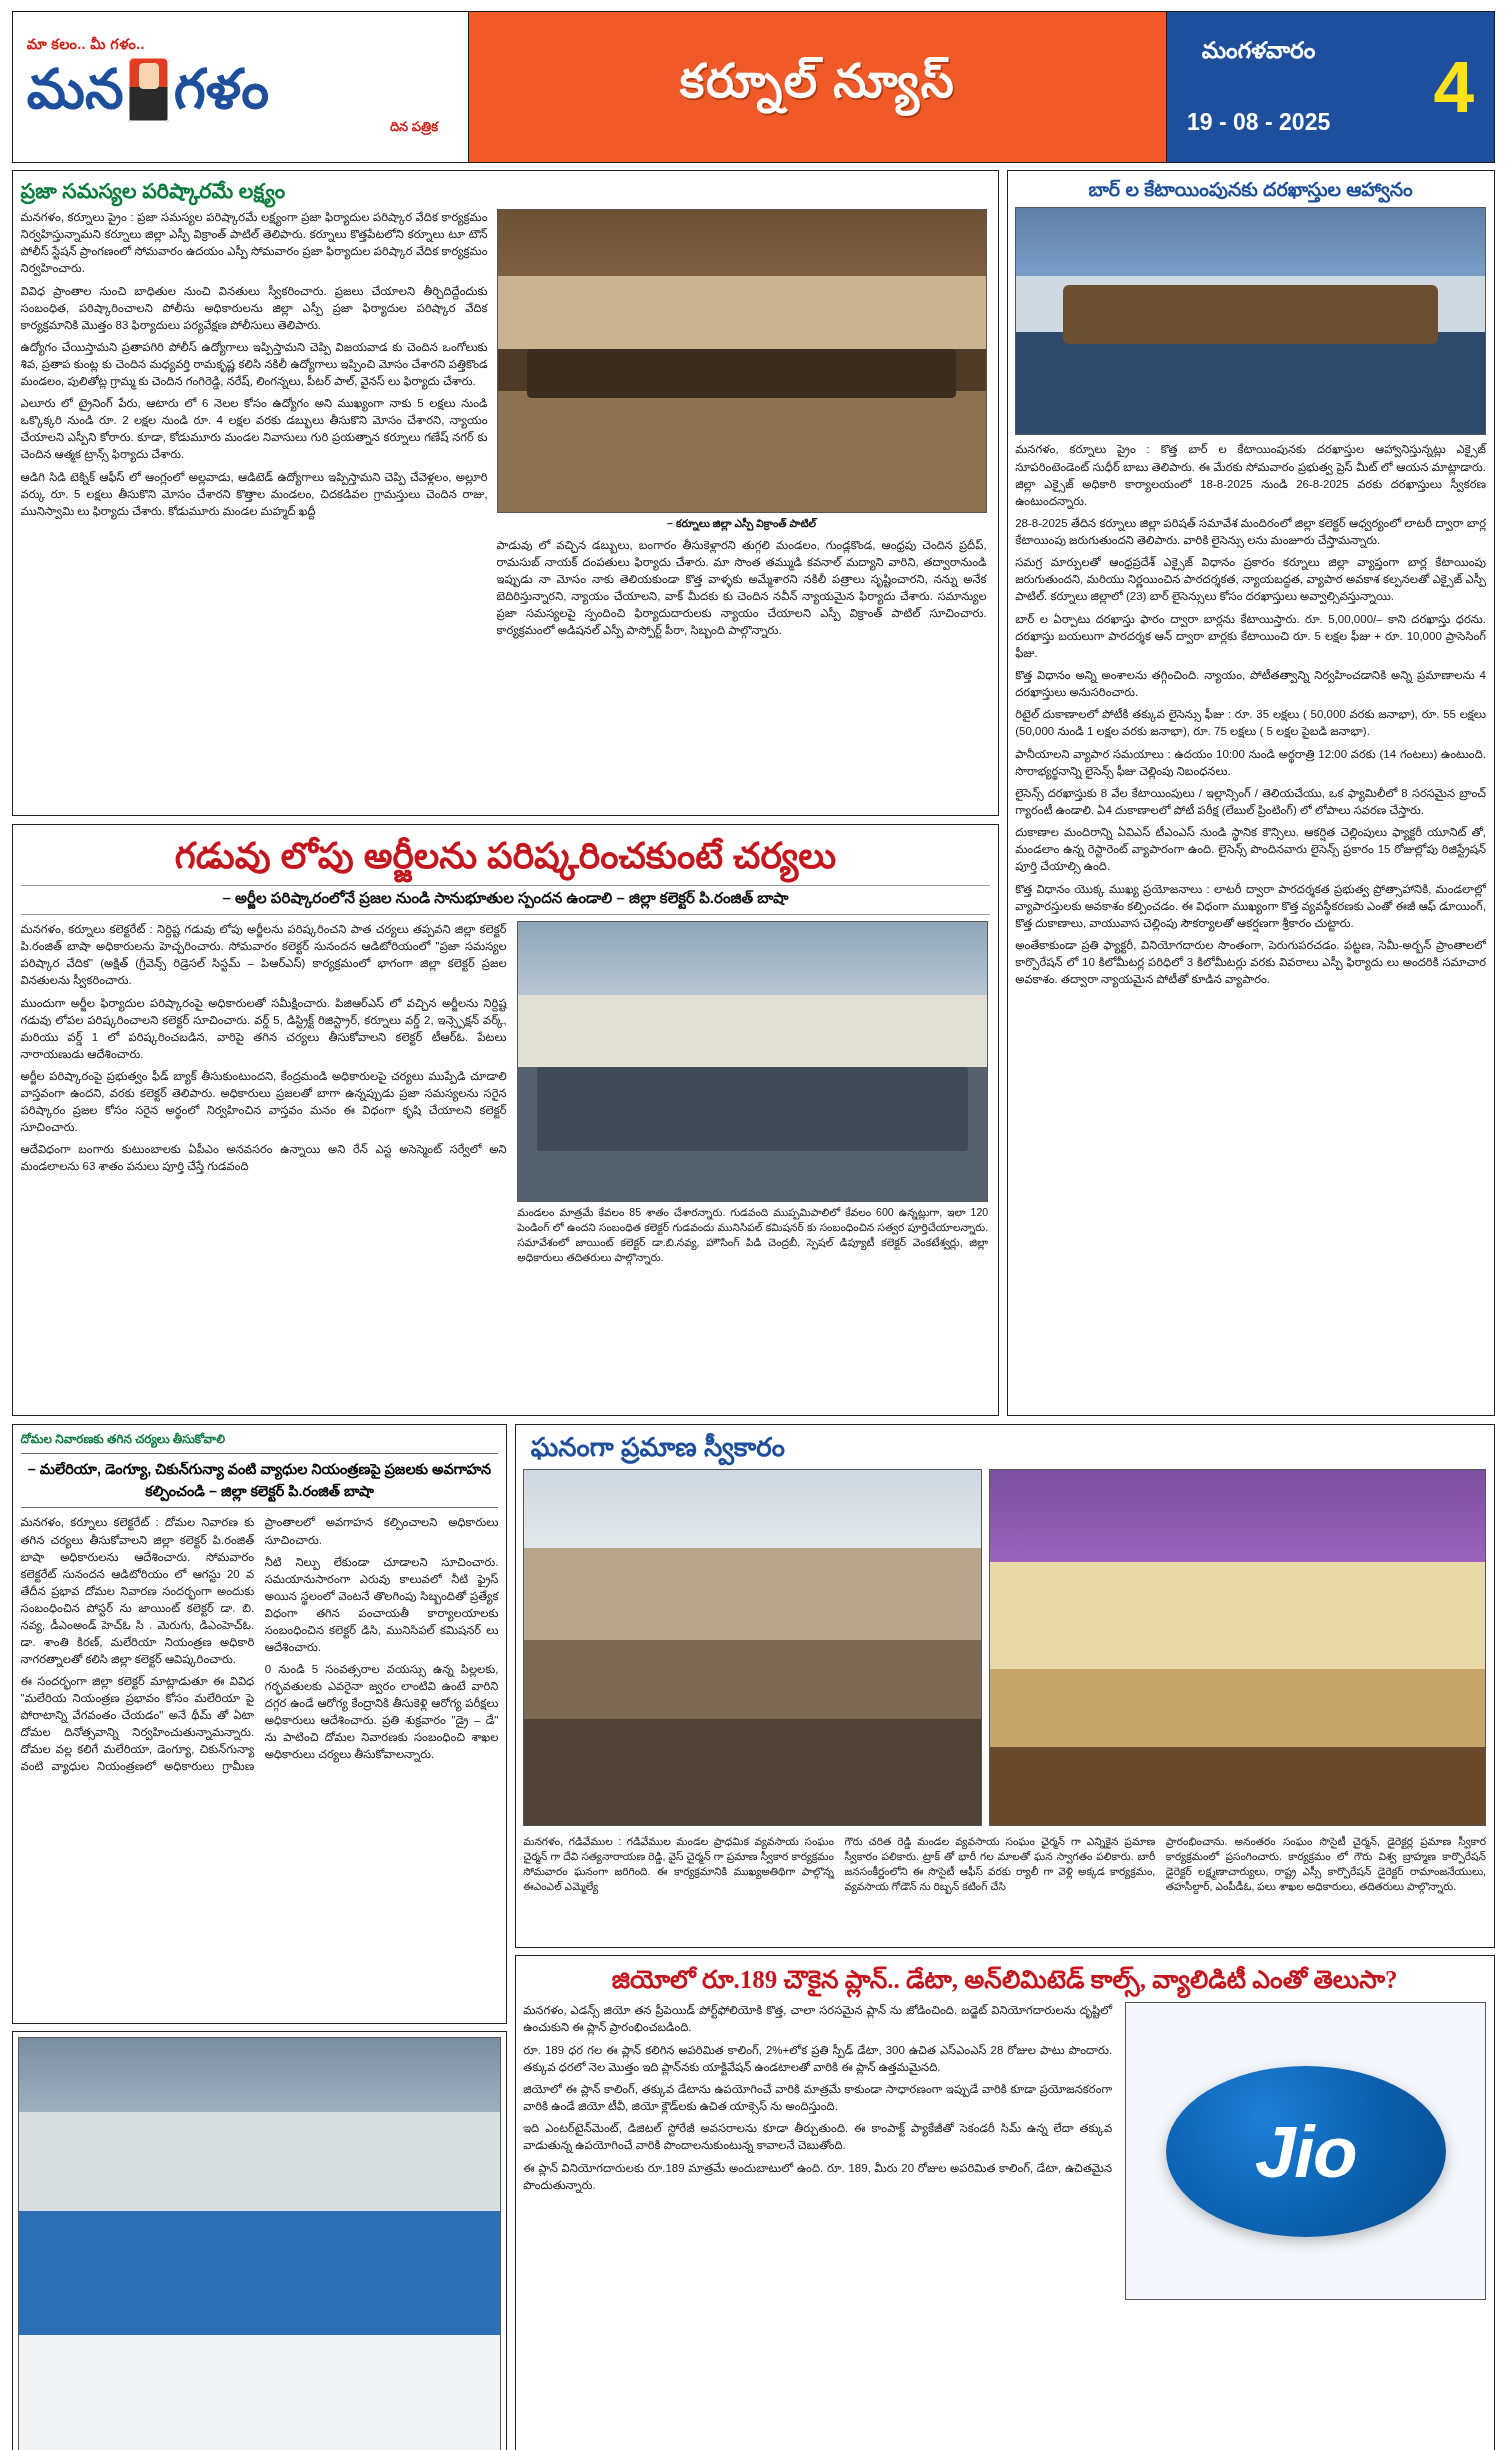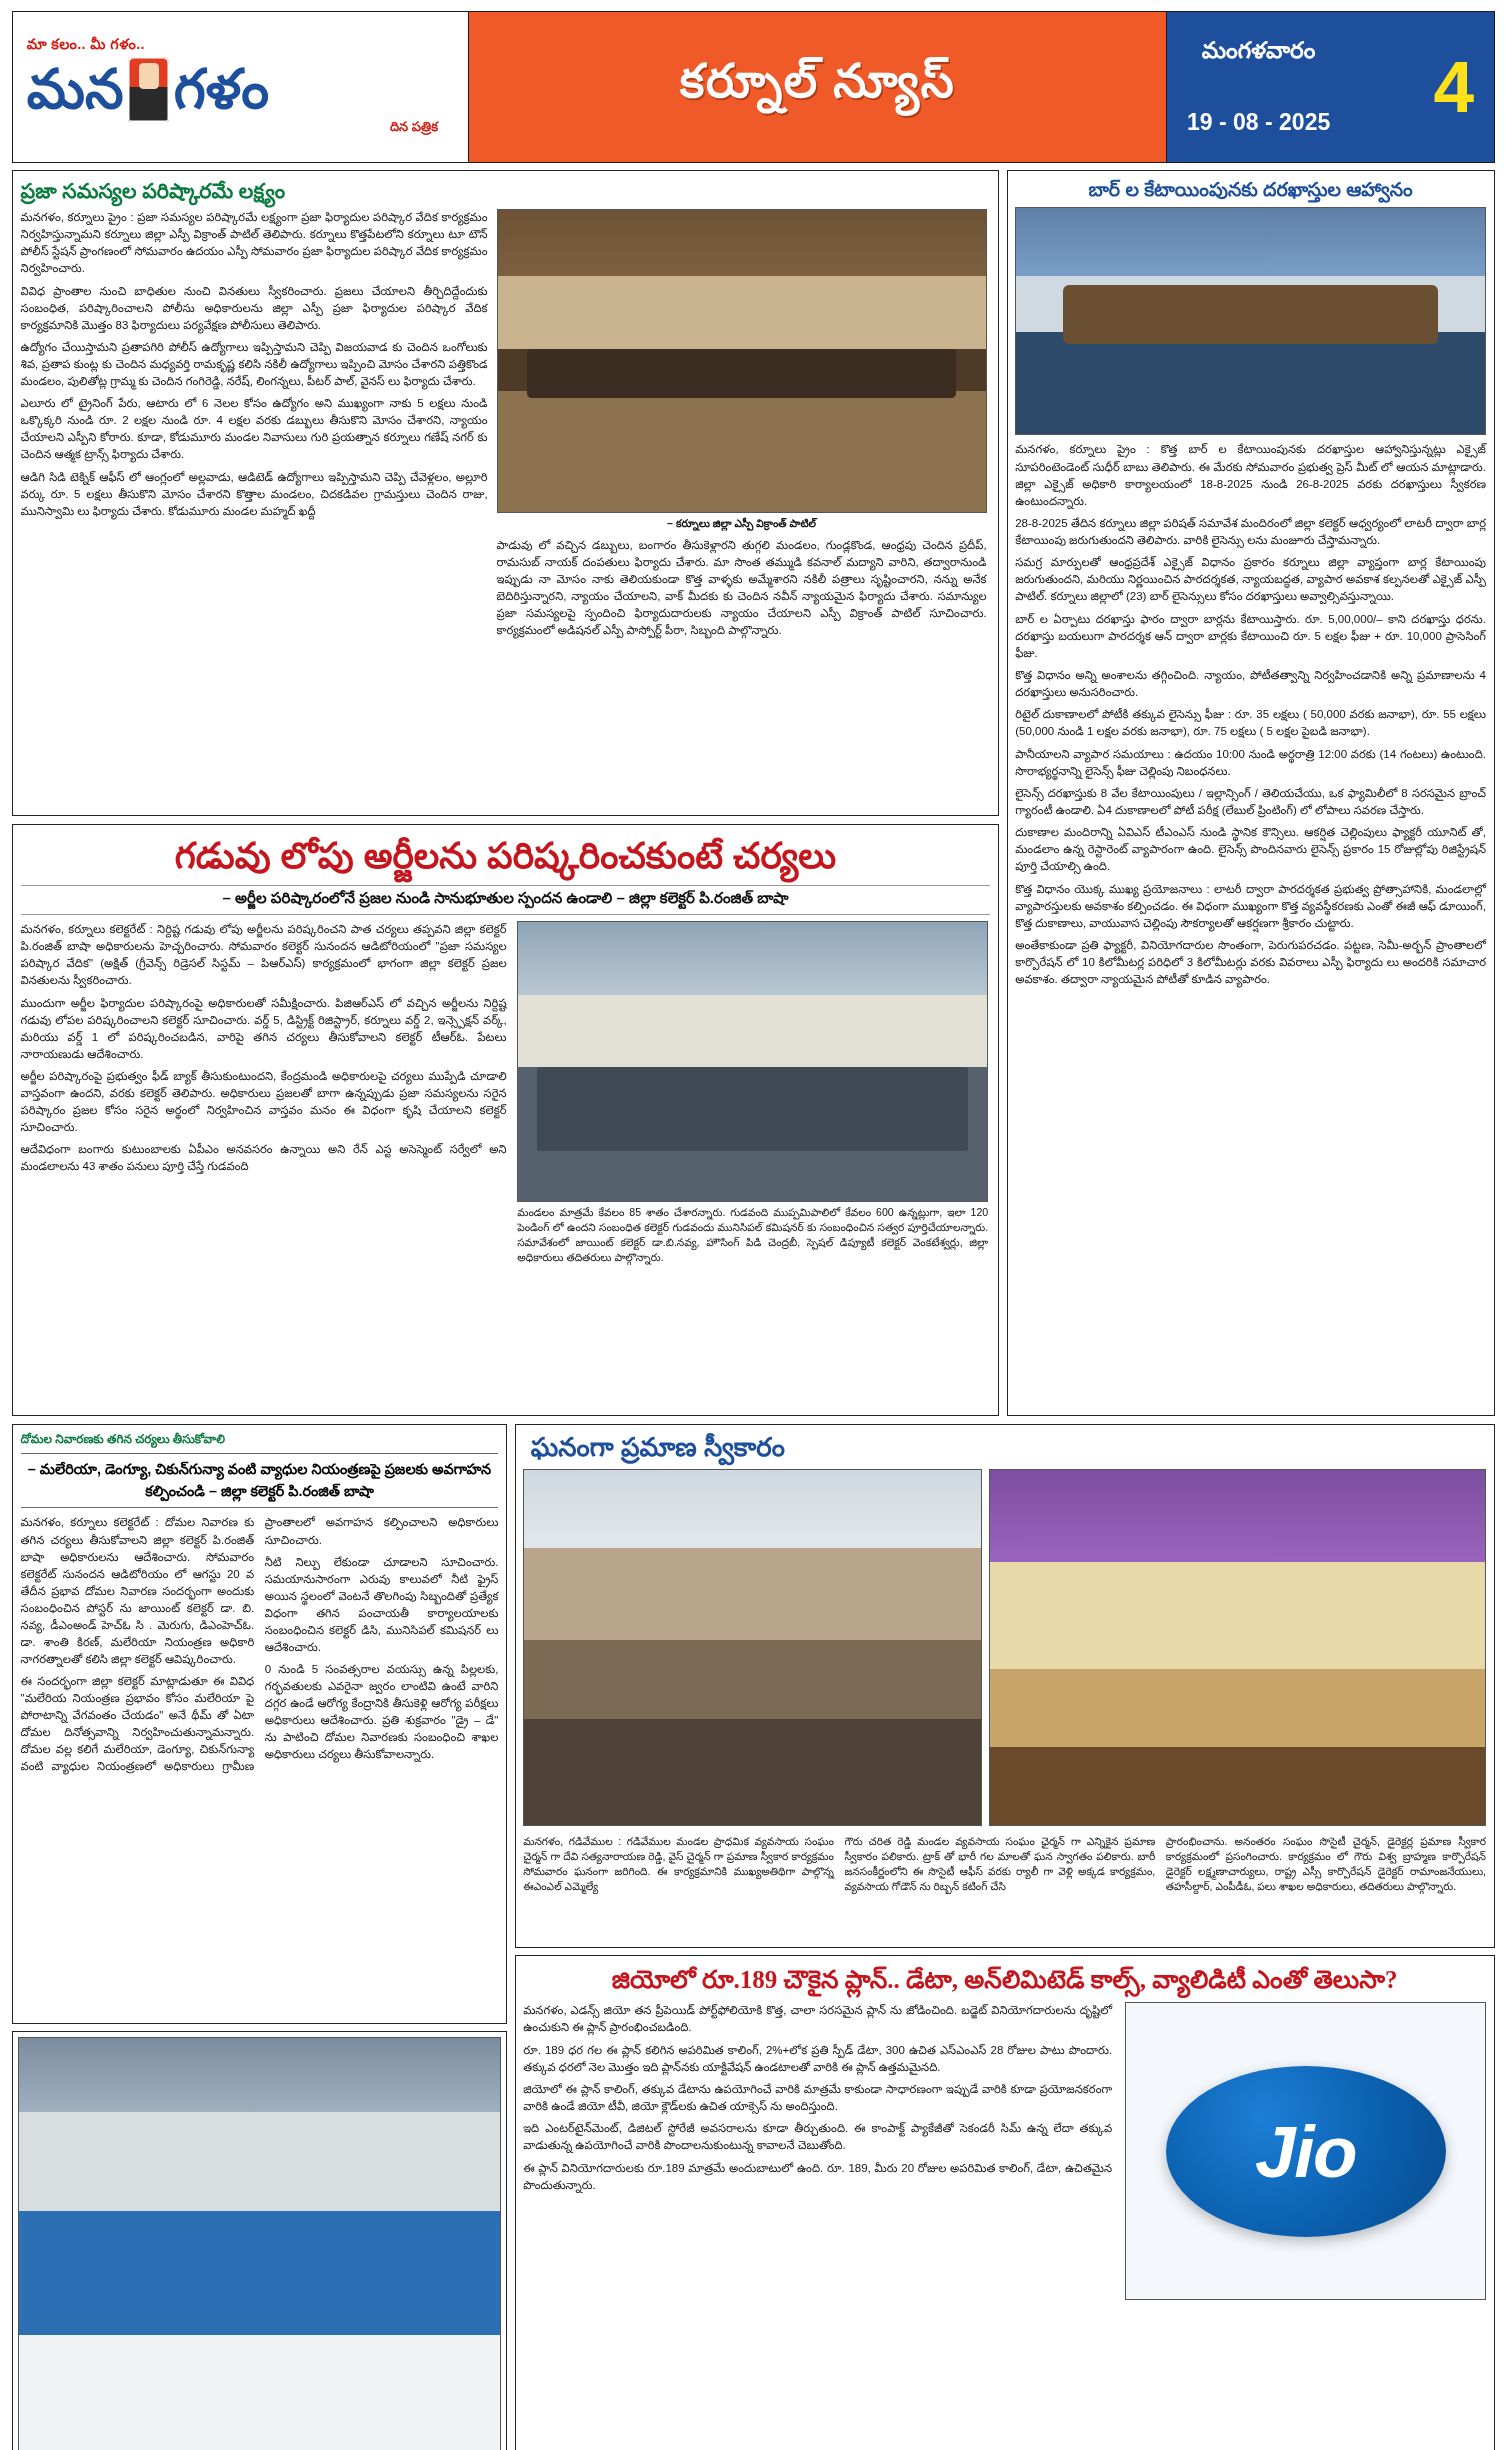--- a/index.html
+++ b/index.html
@@ -286,21 +286,21 @@
       <div class="sep-h"></div>
 
       <div class="box" style="height:592px;">
         <div class="hl big">గడువు లోపు అర్జీలను పరిష్కరించకుంటే చర్యలు</div>
         <div class="sub-rule">– అర్జీల పరిష్కారంలోనే ప్రజల నుండి సానుభూతుల స్పందన ఉండాలి  – జిల్లా కలెక్టర్ పి.రంజిత్ బాషా</div>
         <div style="display:flex; gap:10.6px;">
           <div style="width:486px;">
             <p class="txt">మనగళం, కర్నూలు కలెక్టరేట్ : నిర్దిష్ట గడువు లోపు అర్జీలను పరిష్కరించని పాత చర్యలు తప్పవని జిల్లా కలెక్టర్ పి.రంజిత్ బాషా అధికారులను హెచ్చరించారు. సోమవారం కలెక్టర్ సునందన ఆడిటోరియంలో "ప్రజా సమస్యల పరిష్కార వేదిక" (అక్షిత్ (గ్రీవెన్స్ రిడ్రెసల్ సిస్టమ్ – పిఆర్ఎస్) కార్యక్రమంలో భాగంగా జిల్లా కలెక్టర్ ప్రజల వినతులను స్వీకరించారు.</p>
             <p class="txt">ముందుగా అర్జీల ఫిర్యాదుల పరిష్కారంపై అధికారులతో సమీక్షించారు. పిజిఆర్ఎస్ లో వచ్చిన అర్జీలను నిర్దిష్ట గడువు లోపల పరిష్కరించాలని కలెక్టర్ సూచించారు. వర్డ్ 5, డిస్ట్రిక్ట్ రిజిస్ట్రార్, కర్నూలు వర్డ్ 2, ఇన్స్పెక్షన్ వర్క్, మరియు వర్డ్ 1 లో పరిష్కరించబడిన, వారిపై తగిన చర్యలు తీసుకోవాలని కలెక్టర్ టీఆర్ఓ. పేటలు నారాయణుడు ఆదేశించారు.</p>
             <p class="txt">అర్జీల పరిష్కారంపై ప్రభుత్వం ఫీడ్ బ్యాక్ తీసుకుంటుందని, కేంద్రమండి అధికారులపై చర్యలు ముప్పేడి చూడాలి వాస్తవంగా ఉందని, వరకు కలెక్టర్ తెలిపారు. అధికారులు ప్రజలతో బాగా ఉన్నప్పుడు ప్రజా సమస్యలను సరైన పరిష్కారం ప్రజల కోసం సరైన అర్థంలో నిర్వహించిన వాస్తవం మనం ఈ విధంగా కృషి చేయాలని కలెక్టర్ సూచించారు.</p>
-            <p class="txt">ఆదేవిధంగా బంగారు కుటుంబాలకు ఏపీఎం అనవసరం ఉన్నాయి అని రేన్ ఎస్ట అసెస్మెంట్ సర్వేలో అని మండలాలను 43 శాతం పనులు పూర్తి చేస్తే గుడవంది</p>
+            <p class="txt">ఆదేవిధంగా బంగారు కుటుంబాలకు ఏపీఎం అనవసరం ఉన్నాయి అని రేన్ ఎస్ట అసెస్మెంట్ సర్వేలో అని మండలాలను 63 శాతం పనులు పూర్తి చేస్తే గుడవంది</p>
           </div>
           <div style="width:471px;">
             <div class="photo ph-meeting" style="height:281px;"></div>
             <div class="caption">మండలం మాత్రమే కేవలం 85 శాతం చేశారన్నారు. గుడవంది ముప్పమిపాలిలో కేవలం 600 ఉన్నట్లుగా, ఇలా 120 పెండింగ్ లో ఉందని సంబంధిత కలెక్టర్ గుడవందు మునిసిపల్ కమిషనర్ కు సంబంధించిన సత్వర పూర్తిచేయాలన్నారు. సమావేశంలో జాయింట్ కలెక్టర్ డా.బి.నవ్య, హౌసింగ్ పిడి చెంద్రబీ, స్పెషల్ డిప్యూటీ కలెక్టర్ వెంకటేశ్వర్లు, జిల్లా అధికారులు తదితరులు పాల్గొన్నారు.</div>
           </div>
         </div>
       </div>
     </div>
 
     <div class="sep-v"></div>

